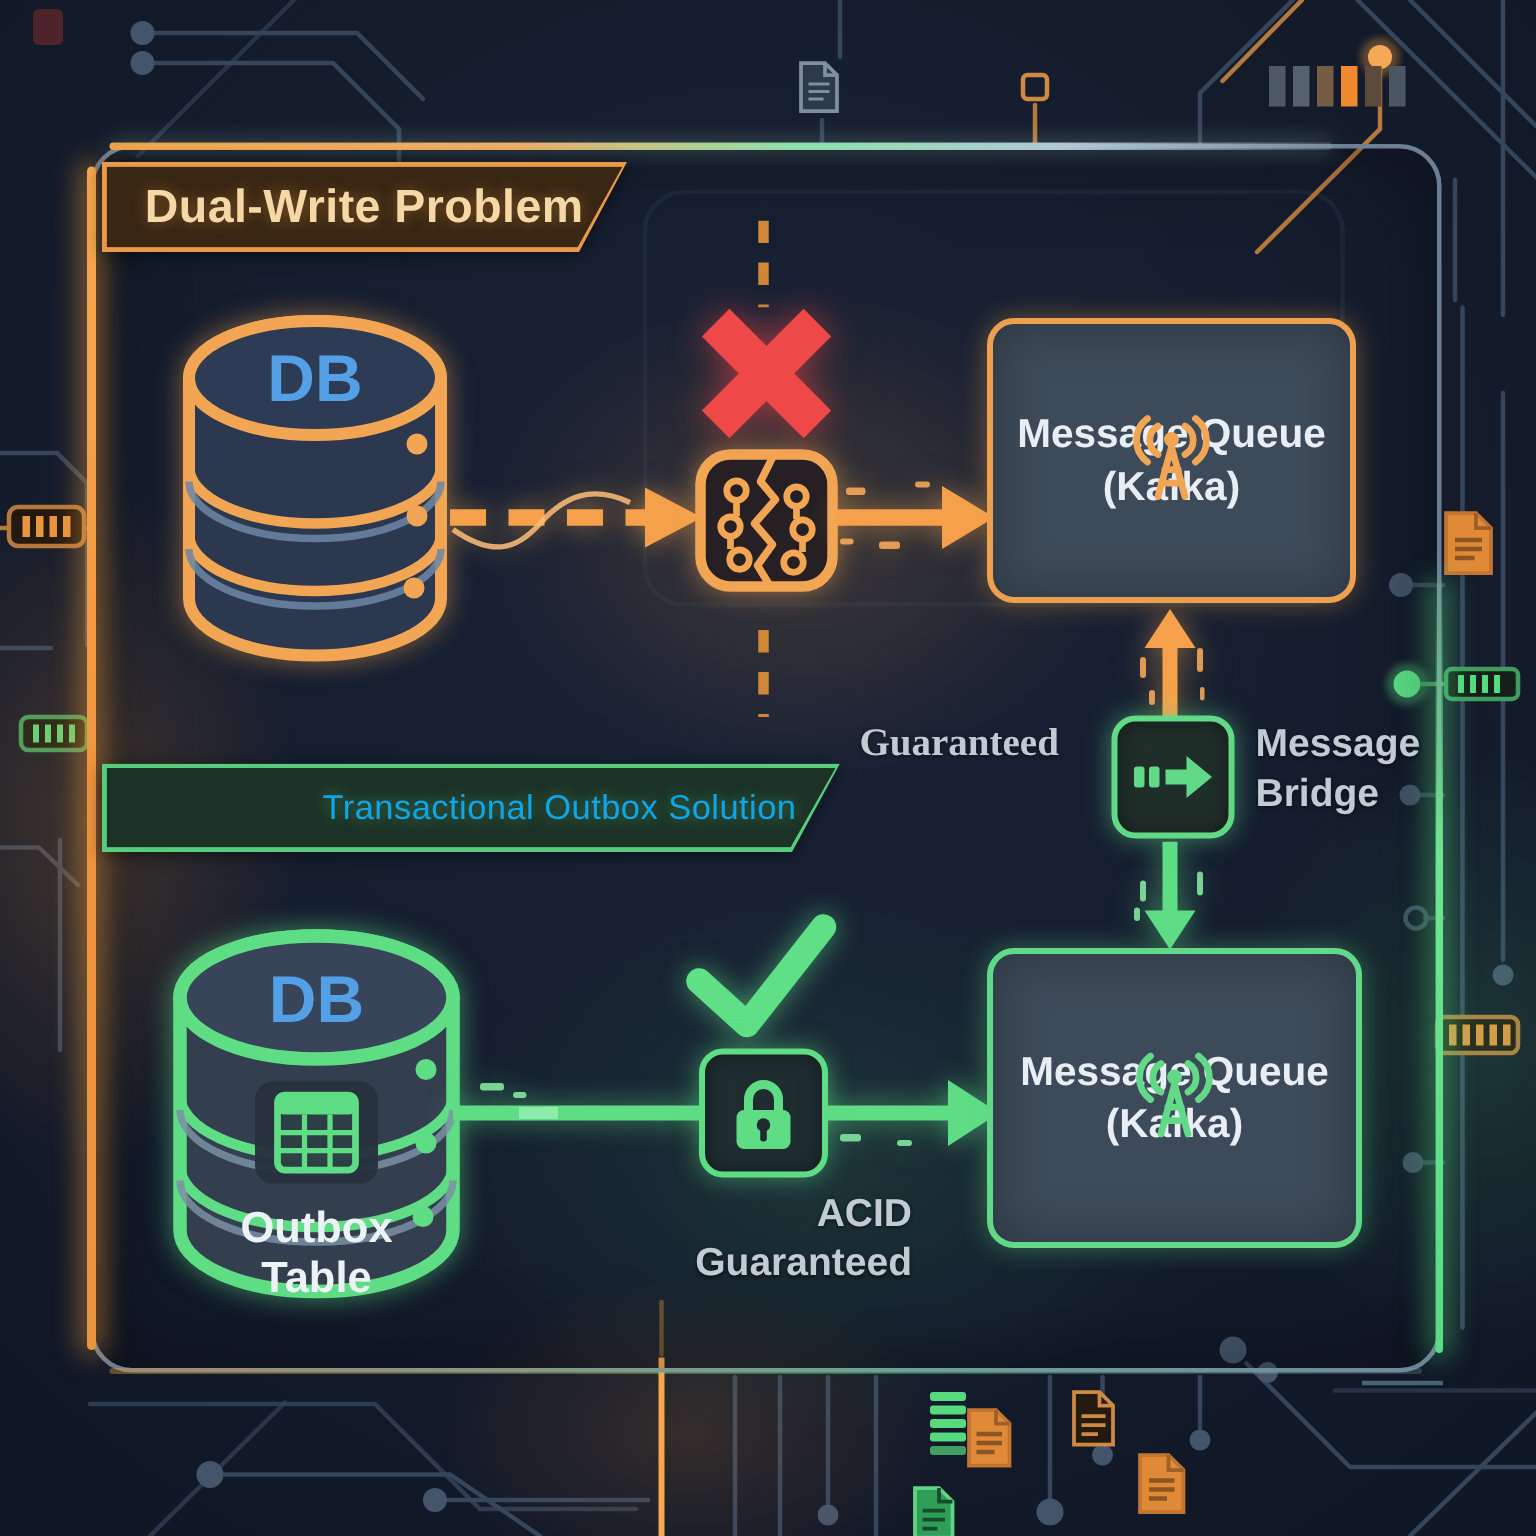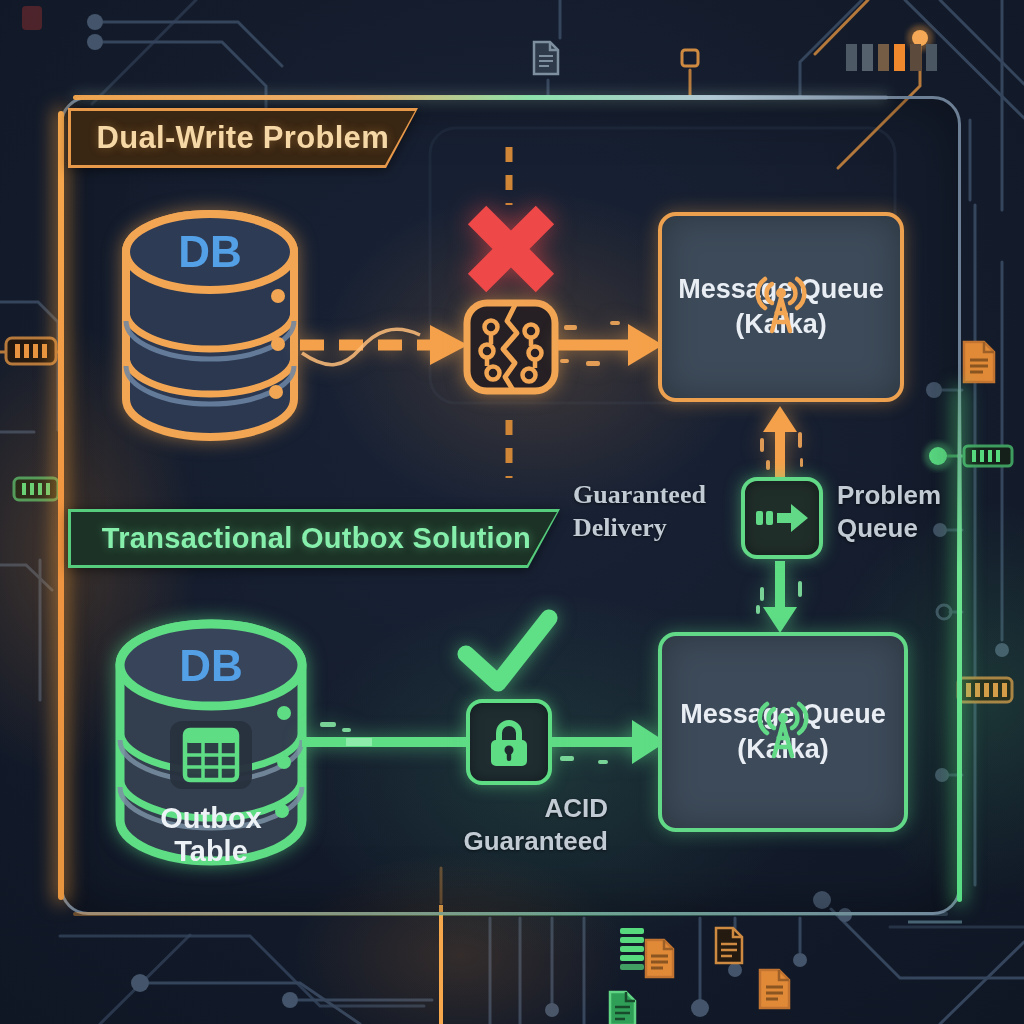--- a/index.html
+++ b/index.html
@@ -43,21 +43,21 @@
   .banner .bd{position:absolute;inset:0;}
   .banner .in{position:absolute;inset:3px;display:flex;align-items:center;justify-content:flex-end;}
   #banner-problem{left:68px;top:108px;width:350px;height:60px;}
   #banner-problem .bd{background:#e8994a;clip-path:polygon(0 0,100% 0,calc(100% - 32px) 100%,0 100%);}
   #banner-problem .in{background:#392613;clip-path:polygon(0 0,100% 0,calc(100% - 30px) 100%,0 100%);}
   #banner-problem .txt{font-size:31px;font-weight:bold;color:#f6d8a6;letter-spacing:.3px;
     padding-right:26px;text-shadow:0 0 10px rgba(240,170,80,.35);}
   #banner-solution{left:68px;top:509px;width:492px;height:59px;}
   #banner-solution .bd{background:#55cd7c;clip-path:polygon(0 0,100% 0,calc(100% - 32px) 100%,0 100%);}
   #banner-solution .in{background:#1c3226;clip-path:polygon(0 0,100% 0,calc(100% - 30px) 100%,0 100%);}
-  #banner-solution .txt{font-size:29px;font-weight:bold;color:#86efac;letter-spacing:.3px;
+  #banner-solution .txt{font-size:23px;font-weight:normal;color:#0ea5e9;letter-spacing:.3px;
     padding-right:26px;text-shadow:0 0 10px rgba(110,230,150,.45);}
 
   
   .mq{position:absolute;z-index:4;border-radius:18px;background:#3d4a59;
     display:flex;flex-direction:column;align-items:center;justify-content:center;gap:2px;}
   .mq .t1,.mq .t2{font-size:27px;font-weight:bold;color:#e9eef4;line-height:1.22;}
   #mq1{left:658px;top:212px;width:246px;height:190px;border:4px solid #eda14f;
     box-shadow:0 0 18px rgba(240,160,70,.4), inset 0 0 34px rgba(0,0,0,.28);}
   #mq2{left:658px;top:632px;width:250px;height:200px;border:4px solid #62d986;
     box-shadow:0 0 18px rgba(95,220,135,.4), inset 0 0 34px rgba(0,0,0,.28);}
@@ -369,25 +369,24 @@
       <g fill="#62d986">
         <rect x="0" y="11" width="7" height="14" rx="2"></rect>
           <rect x="10" y="11" width="7" height="14" rx="2"></rect>
         <polygon points="21,13 35,13 35,4 52,18 35,32 35,23 21,23"></polygon>
       </g>
     </svg>
   </div>
 
   <div id="lbl-guaranteed" class="lbl">
     <span>Guaranteed</span>
-    <span>Delivery</span>
   </div>
   <div id="lbl-reliable" class="lbl">
-    <span>Problem</span>
-    <span>Queue</span>
+    <span>Message</span>
+    <span>Bridge</span>
   </div>
 
   <svg class="fx-green abs z3" style="left:754px;top:561px;" width="52" height="74" viewBox="0 0 52 74">
     <line x1="26" y1="0" x2="26" y2="50" stroke="#5fdd85" stroke-width="10"></line>
     <polygon points="26,72 9,46 43,46" fill="#5fdd85"></polygon>
     <g fill="#8af0a8" opacity=".85">
       <rect x="6" y="26" width="4" height="14" rx="2"></rect>
         <rect x="44" y="20" width="4" height="16" rx="2"></rect>
       <rect x="2" y="44" width="4" height="9" rx="2"></rect>
     </g>

